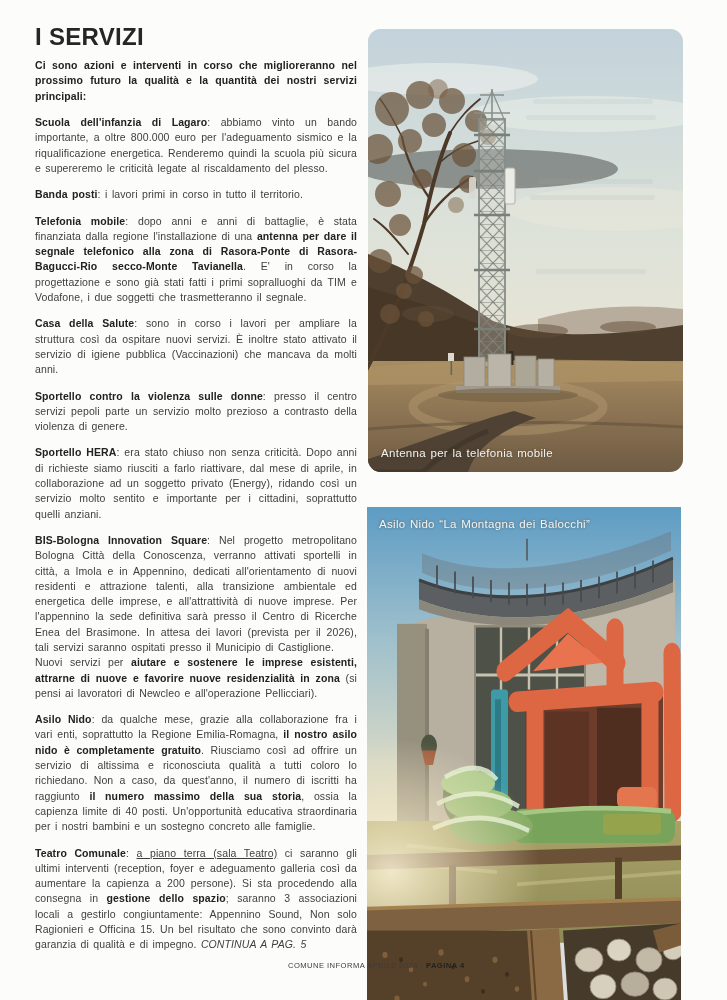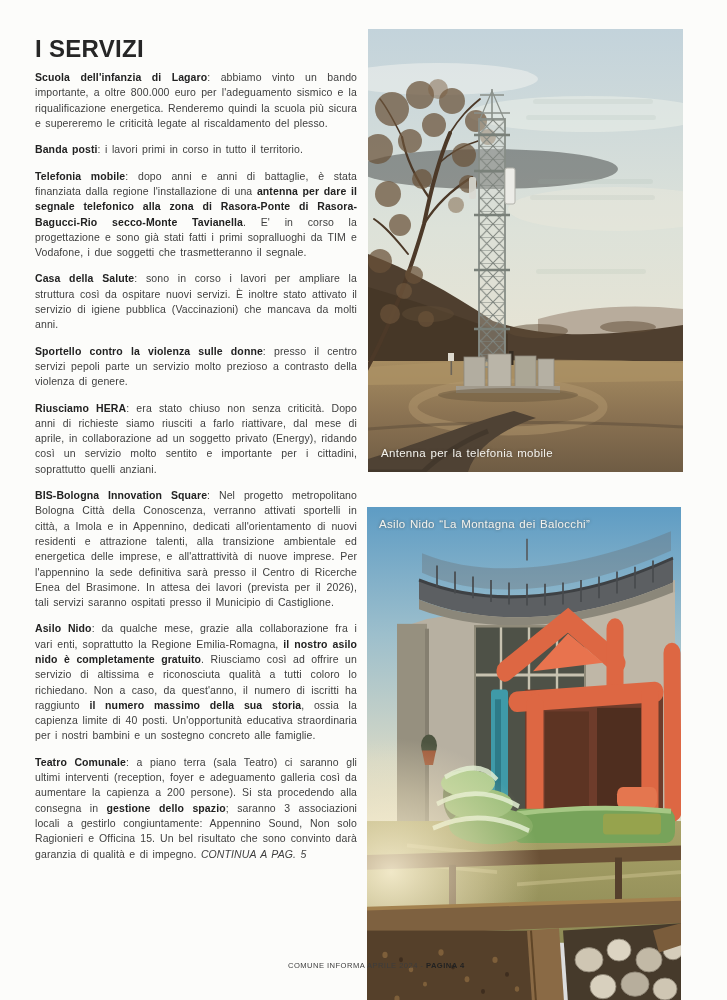--- a/index.html
+++ b/index.html
@@ -5,41 +5,41 @@
   html,body{margin:0;padding:0;}
   body{
     width:727px;height:1000px;position:relative;overflow:hidden;
     background:#fcfcfa;
     font-family:"Liberation Sans", sans-serif;
     -webkit-font-smoothing:antialiased;
   }
   .page{position:absolute;inset:0;}
 
   
-  .col-left{position:absolute;left:35px;top:36px;width:322px;}
+  .col-left{position:absolute;left:35px;top:24px;width:322px;}
   .title{
     font-size:24px;font-weight:800;letter-spacing:.3px;color:#262626;
     margin:0 0 9px 0;line-height:1.05;
   }
   .para{
     margin:11px 0 0 0;
     font-size:10.5px;line-height:15.3px;text-align:justify;
     color:#3e3e3e;word-spacing:1.4px;letter-spacing:.1px;
   }
   .para:first-of-type{margin-top:0;}
   .para.tight{margin-top:0;}
   .para .b{font-weight:700;color:#222;}
-  .para .u{}
+  .para .u{text-decoration:underline;}
   .para .i{font-style:italic;}
 
   
   figure{margin:0;padding:0;}
   .photo{position:absolute;overflow:hidden;background:#ddd;}
   .photo svg{display:block;width:100%;height:100%;}
-  .photo1{left:368px;top:29px;width:315px;height:443px;}
+  .photo1{left:368px;top:29px;width:315px;height:443px;border-radius:13px;}
   .photo2{left:367px;top:507px;width:314px;height:538px;}
   .cap{
     position:absolute;color:#f4f3ee;font-size:11.5px;letter-spacing:.3px;
     text-shadow:0 0 3px rgba(60,50,40,.55);word-spacing:1px;
   }
   .cap-bottom{left:13px;bottom:13px;}
   .cap-top{left:12px;top:11px;}
 
   
   .footer{
@@ -49,27 +49,29 @@
   .footer b{font-weight:700;color:#222;}
 </style>
 </head>
 <body>
 
 <div class="page">
 
   <div class="col-left">
     <h1 class="title">I SERVIZI</h1>
     <div>
+        <p class="para"><span class="b">Ci sono azioni e interventi in corso che miglioreranno nel prossimo futuro la qualità e la quantità dei nostri servizi principali:</span></p>
         <p class="para"><span class="b">Scuola dell'infanzia di Lagaro</span><span>: abbiamo vinto un bando importante, a oltre 800.000 euro per l'adeguamento sismico e la riqualificazione energetica. Renderemo quindi la scuola più sicura e supereremo le criticità legate al riscaldamento del plesso.</span></p>
         <p class="para"><span class="b">Banda posti</span><span>: i lavori primi in corso in tutto il territorio.</span></p>
         <p class="para"><span class="b">Telefonia mobile</span><span>: dopo anni e anni di battaglie, è stata finanziata dalla regione l'installazione di una </span><span class="b">antenna per dare il segnale telefonico alla zona di Rasora-Ponte di Rasora-Bagucci-Rio secco-Monte Tavianella</span><span>. E' in corso la progettazione e sono già stati fatti i primi sopralluoghi da TIM e Vodafone, i due soggetti che trasmetteranno il segnale.</span></p>
         <p class="para"><span class="b">Casa della Salute</span><span>: sono in corso i lavori per ampliare la struttura così da ospitare nuovi servizi. È inoltre stato attivato il servizio di igiene pubblica (Vaccinazioni) che mancava da molti anni.</span></p>
         <p class="para"><span class="b">Sportello contro la violenza sulle donne</span><span>: presso il centro servizi pepoli parte un servizio molto prezioso a contrasto della violenza di genere.</span></p>
-        <p class="para"><span class="b">Riusciamo HERA</span><span>: era stato chiuso non senza criticità. Dopo anni di richieste siamo riusciti a farlo riattivare, dal mese di aprile, in collaborazione ad un soggetto privato (Energy), ridando così un servizio molto sentito e importante per i cittadini, soprattutto quelli anziani.</span></p>
+        <p class="para"><span class="b">Sportello HERA</span><span>: era stato chiuso non senza criticità. Dopo anni di richieste siamo riusciti a farlo riattivare, dal mese di aprile, in collaborazione ad un soggetto privato (Energy), ridando così un servizio molto sentito e importante per i cittadini, soprattutto quelli anziani.</span></p>
         <p class="para"><span class="b">BIS-Bologna Innovation Square</span><span>: Nel progetto metropolitano Bologna Città della Conoscenza, verranno attivati sportelli in città, a Imola e in Appennino, dedicati all'orientamento di nuovi residenti e attrazione talenti, alla transizione ambientale ed energetica delle imprese, e all'attrattività di nuove imprese. Per l'appennino la sede definitiva sarà presso il Centro di Ricerche Enea del Brasimone. In attesa dei lavori (prevista per il 2026), tali servizi saranno ospitati presso il Municipio di Castiglione.</span></p>
+        <p class="para tight"><span>Nuovi servizi per </span><span class="b">aiutare e sostenere le imprese esistenti, attrarne di nuove e favorire nuove residenzialità in zona</span><span> (si pensi ai lavoratori di Newcleo e all'operazione Pellicciari).</span></p>
         <p class="para"><span class="b">Asilo Nido</span><span>: da qualche mese, grazie alla collaborazione fra i vari enti, soprattutto la Regione Emilia-Romagna, </span><span class="b">il nostro asilo nido è completamente gratuito</span><span>. Riusciamo così ad offrire un servizio di altissima e riconosciuta qualità a tutti coloro lo richiedano. Non a caso, da quest'anno, il numero di iscritti ha raggiunto </span><span class="b">il numero massimo della sua storia</span><span>, ossia la capienza limite di 40 posti. Un'opportunità educativa straordinaria per i nostri bambini e un sostegno concreto alle famiglie.</span></p>
         <p class="para"><span class="b">Teatro Comunale</span><span>: </span><span class="u">a piano terra (sala Teatro)</span><span> ci saranno gli ultimi interventi (reception, foyer e adeguamento galleria così da aumentare la capienza a 200 persone). Si sta procedendo alla consegna in </span><span class="b">gestione dello spazio</span><span>; saranno 3 associazioni locali a gestirlo congiuntamente: Appennino Sound, Non solo Ragionieri e Officina 15. Un bel risultato che sono convinto darà garanzia di qualità e di impegno. </span><span class="i">CONTINUA A PAG. 5</span></p>
       </div>
   </div>
 
   <figure class="photo photo1">
     <svg viewBox="0 0 315 443" preserveAspectRatio="none">
       <defs>
         <linearGradient id="sky1" x1="0" y1="0" x2="0" y2="1">
           <stop offset="0" stop-color="#c3d3db"></stop>

